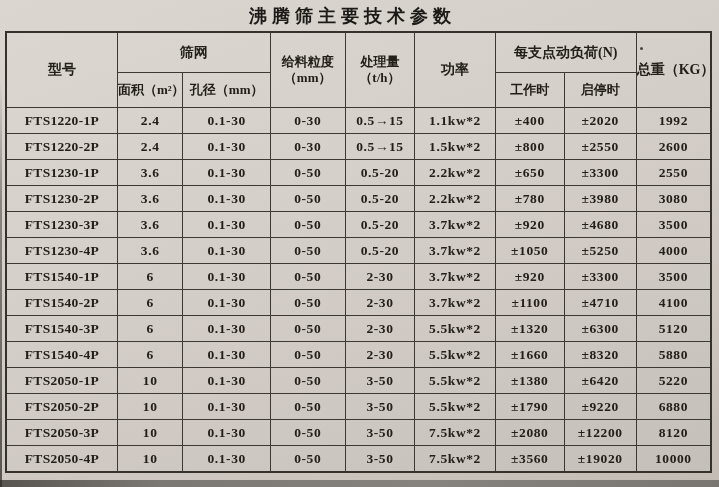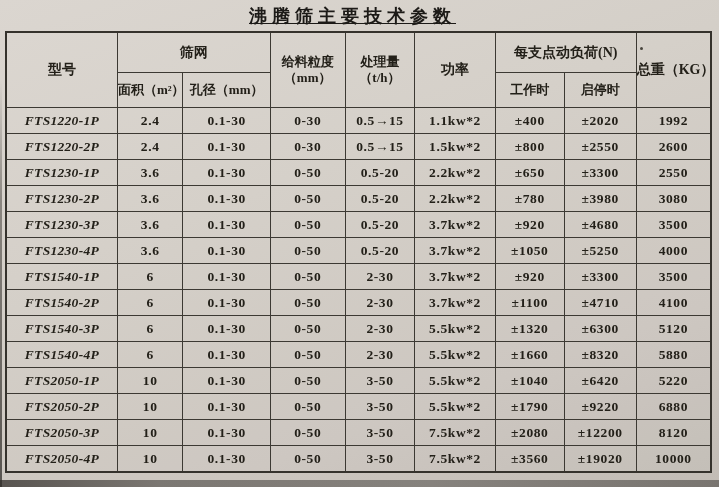--- a/index.html
+++ b/index.html
@@ -5,40 +5,40 @@
   html,body{margin:0;padding:0;}
   body{width:719px;height:487px;overflow:hidden;}
   .photo{
     position:relative;width:719px;height:487px;
     background:linear-gradient(160deg,#dbd6d0 0%,#d4cfc8 38%,#ccc6bf 75%,#c2bcb5 100%);
     font-family:"Liberation Serif","DejaVu Serif",serif;
     color:#211f1c;
   }
   .title{
     position:absolute;top:4px;left:0;right:14px;text-align:center;
-    font-size:18px;font-weight:600;letter-spacing:5px;color:#1c1a17;text-decoration:underline;
+    font-size:18px;font-weight:600;letter-spacing:5px;color:#1c1a17;
   }
   table.spec{
     position:absolute;left:5px;top:31px;width:707px;
     border-collapse:collapse;table-layout:fixed;
     border:2px solid #35322c;
     background:rgba(255,255,255,0.03);
   }
   th,td{
     border:1px solid #3c3933;
     text-align:center;vertical-align:middle;
     padding:0;font-weight:600;color:#232019;
     overflow:hidden;
   }
   thead tr.h1 th{height:39px;font-size:14px;white-space:nowrap;}
   thead tr.h2 th{height:34px;font-size:13px;white-space:nowrap;text-align:center;}
   th.small{font-size:12.5px;}
   .two-line{line-height:1.2;font-size:13px;}
   tbody td{height:25px;font-size:13.5px;letter-spacing:0.6px;white-space:nowrap;}
-  tbody td.c-model{letter-spacing:0.3px;font-style:italic;}
+  tbody td.c-model{letter-spacing:0.3px;}
   .bottom-strip{
     position:absolute;left:0;right:0;bottom:0;height:7px;
     background:linear-gradient(90deg,#585450 0%,#7b7772 22%,#868action 60%,#868playe 60%);
     background:linear-gradient(90deg,#585450 0%,#7b7772 22%,#86827d 60%,#797570 100%);
   }
   .left-sliver{
     position:absolute;left:0;top:80px;bottom:0;width:2px;
     background:linear-gradient(180deg,rgba(62,58,53,0) 0%,rgba(62,58,53,0.5) 30%,rgba(48,45,41,0.75) 100%);
   }
   .speck{
@@ -203,21 +203,21 @@
           <td class="c-startstop">±8320</td>
           <td class="c-weight">5880</td>
         </tr>
         <tr>
           <td class="c-model">FTS2050-1P</td>
           <td class="c-area">10</td>
           <td class="c-aperture">0.1-30</td>
           <td class="c-feed">0-50</td>
           <td class="c-capacity">3-50</td>
           <td class="c-power">5.5kw*2</td>
-          <td class="c-working">±1040</td>
+          <td class="c-working">±1380</td>
           <td class="c-startstop">±6420</td>
           <td class="c-weight">5220</td>
         </tr>
         <tr>
           <td class="c-model">FTS2050-2P</td>
           <td class="c-area">10</td>
           <td class="c-aperture">0.1-30</td>
           <td class="c-feed">0-50</td>
           <td class="c-capacity">3-50</td>
           <td class="c-power">5.5kw*2</td>

